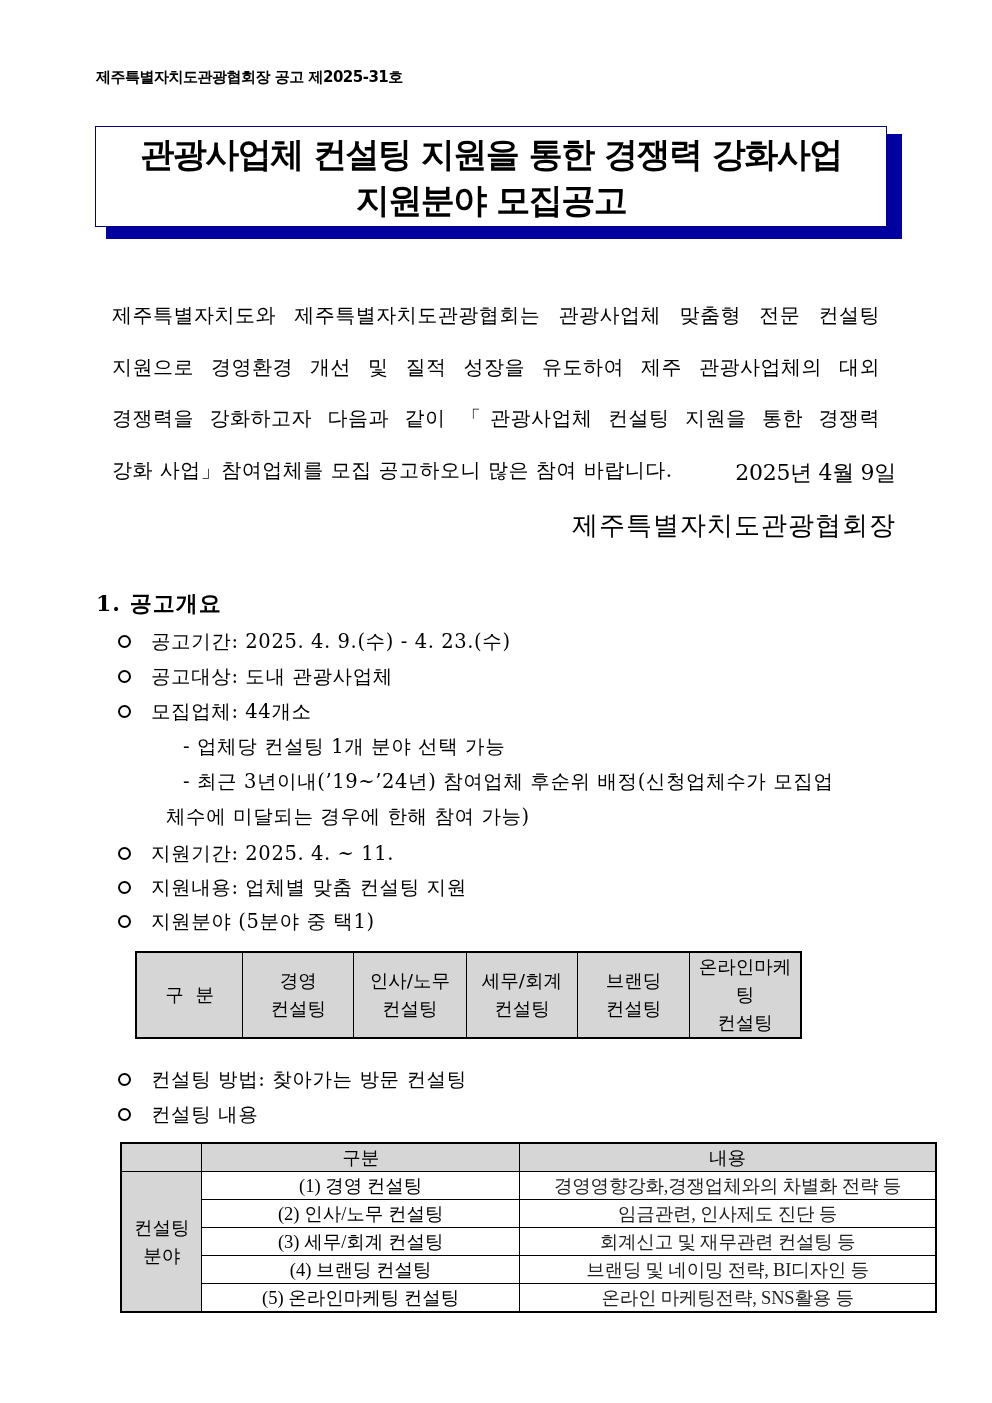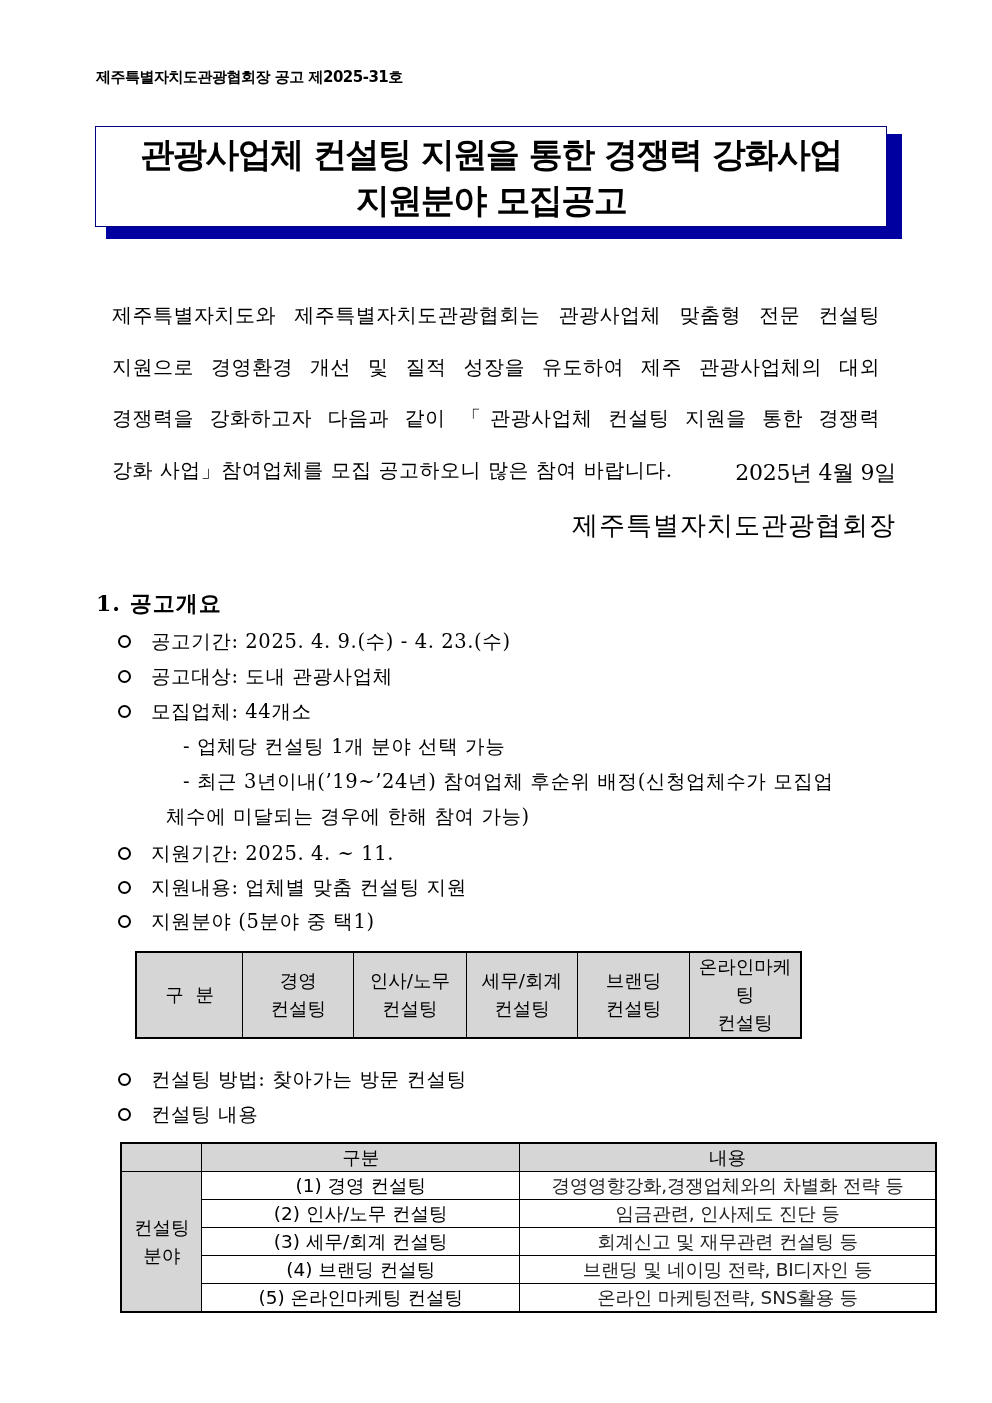--- a/index.html
+++ b/index.html
@@ -21,21 +21,21 @@
   .dash { left: 143px; font-size: 19.5px; letter-spacing: 0.6px; white-space: nowrap; margin-left: 40px; }
   .dash-cont { left: 166px; font-size: 19.5px; letter-spacing: 0.6px; white-space: nowrap; }
   table { border-collapse: collapse; font-family: "DejaVu Sans", sans-serif; }
   .t1 { left: 135px; top: 951px; width: 667px; border: 2px solid #000; }
   .t1 td { border: 1px solid #000; text-align: center; font-size: 18.5px; padding: 0; }
   .t1 tr.head td { background: #d6d6d6; height: 66px; line-height: 28px; }
   .t1 tr.data td { height: 30px; font-weight: normal; }
   .t1 .rowhead { background: #d6d6d6; }
   .t1 tr.data td.val { font-weight: 300; color: #222; }
   .t2 { left: 120px; top: 1142px; width: 817px; border: 2px solid #000; }
-  .t2 td { border: 1px solid #000; text-align: center; font-size: 18.5px; padding: 0; height: 27px; white-space: nowrap; }
+  .t2 td { border: 1px solid #000; text-align: center; font-size: 18.5px; padding: 0; height: 27px; white-space: nowrap; font-family: Liberation Serif, serif; }
   .t2 .gray { background: #d6d6d6; }
   .t2 td.cat { line-height: 28px; }
   .t2 td.content { color: #222; letter-spacing: -0.2px; }
 </style>
 </head>
 <body>
 
 <div class="abs notice-no">제주특별자치도관광협회장 공고 제2025-31호</div>
 
 <div class="abs title-shadow"></div>

